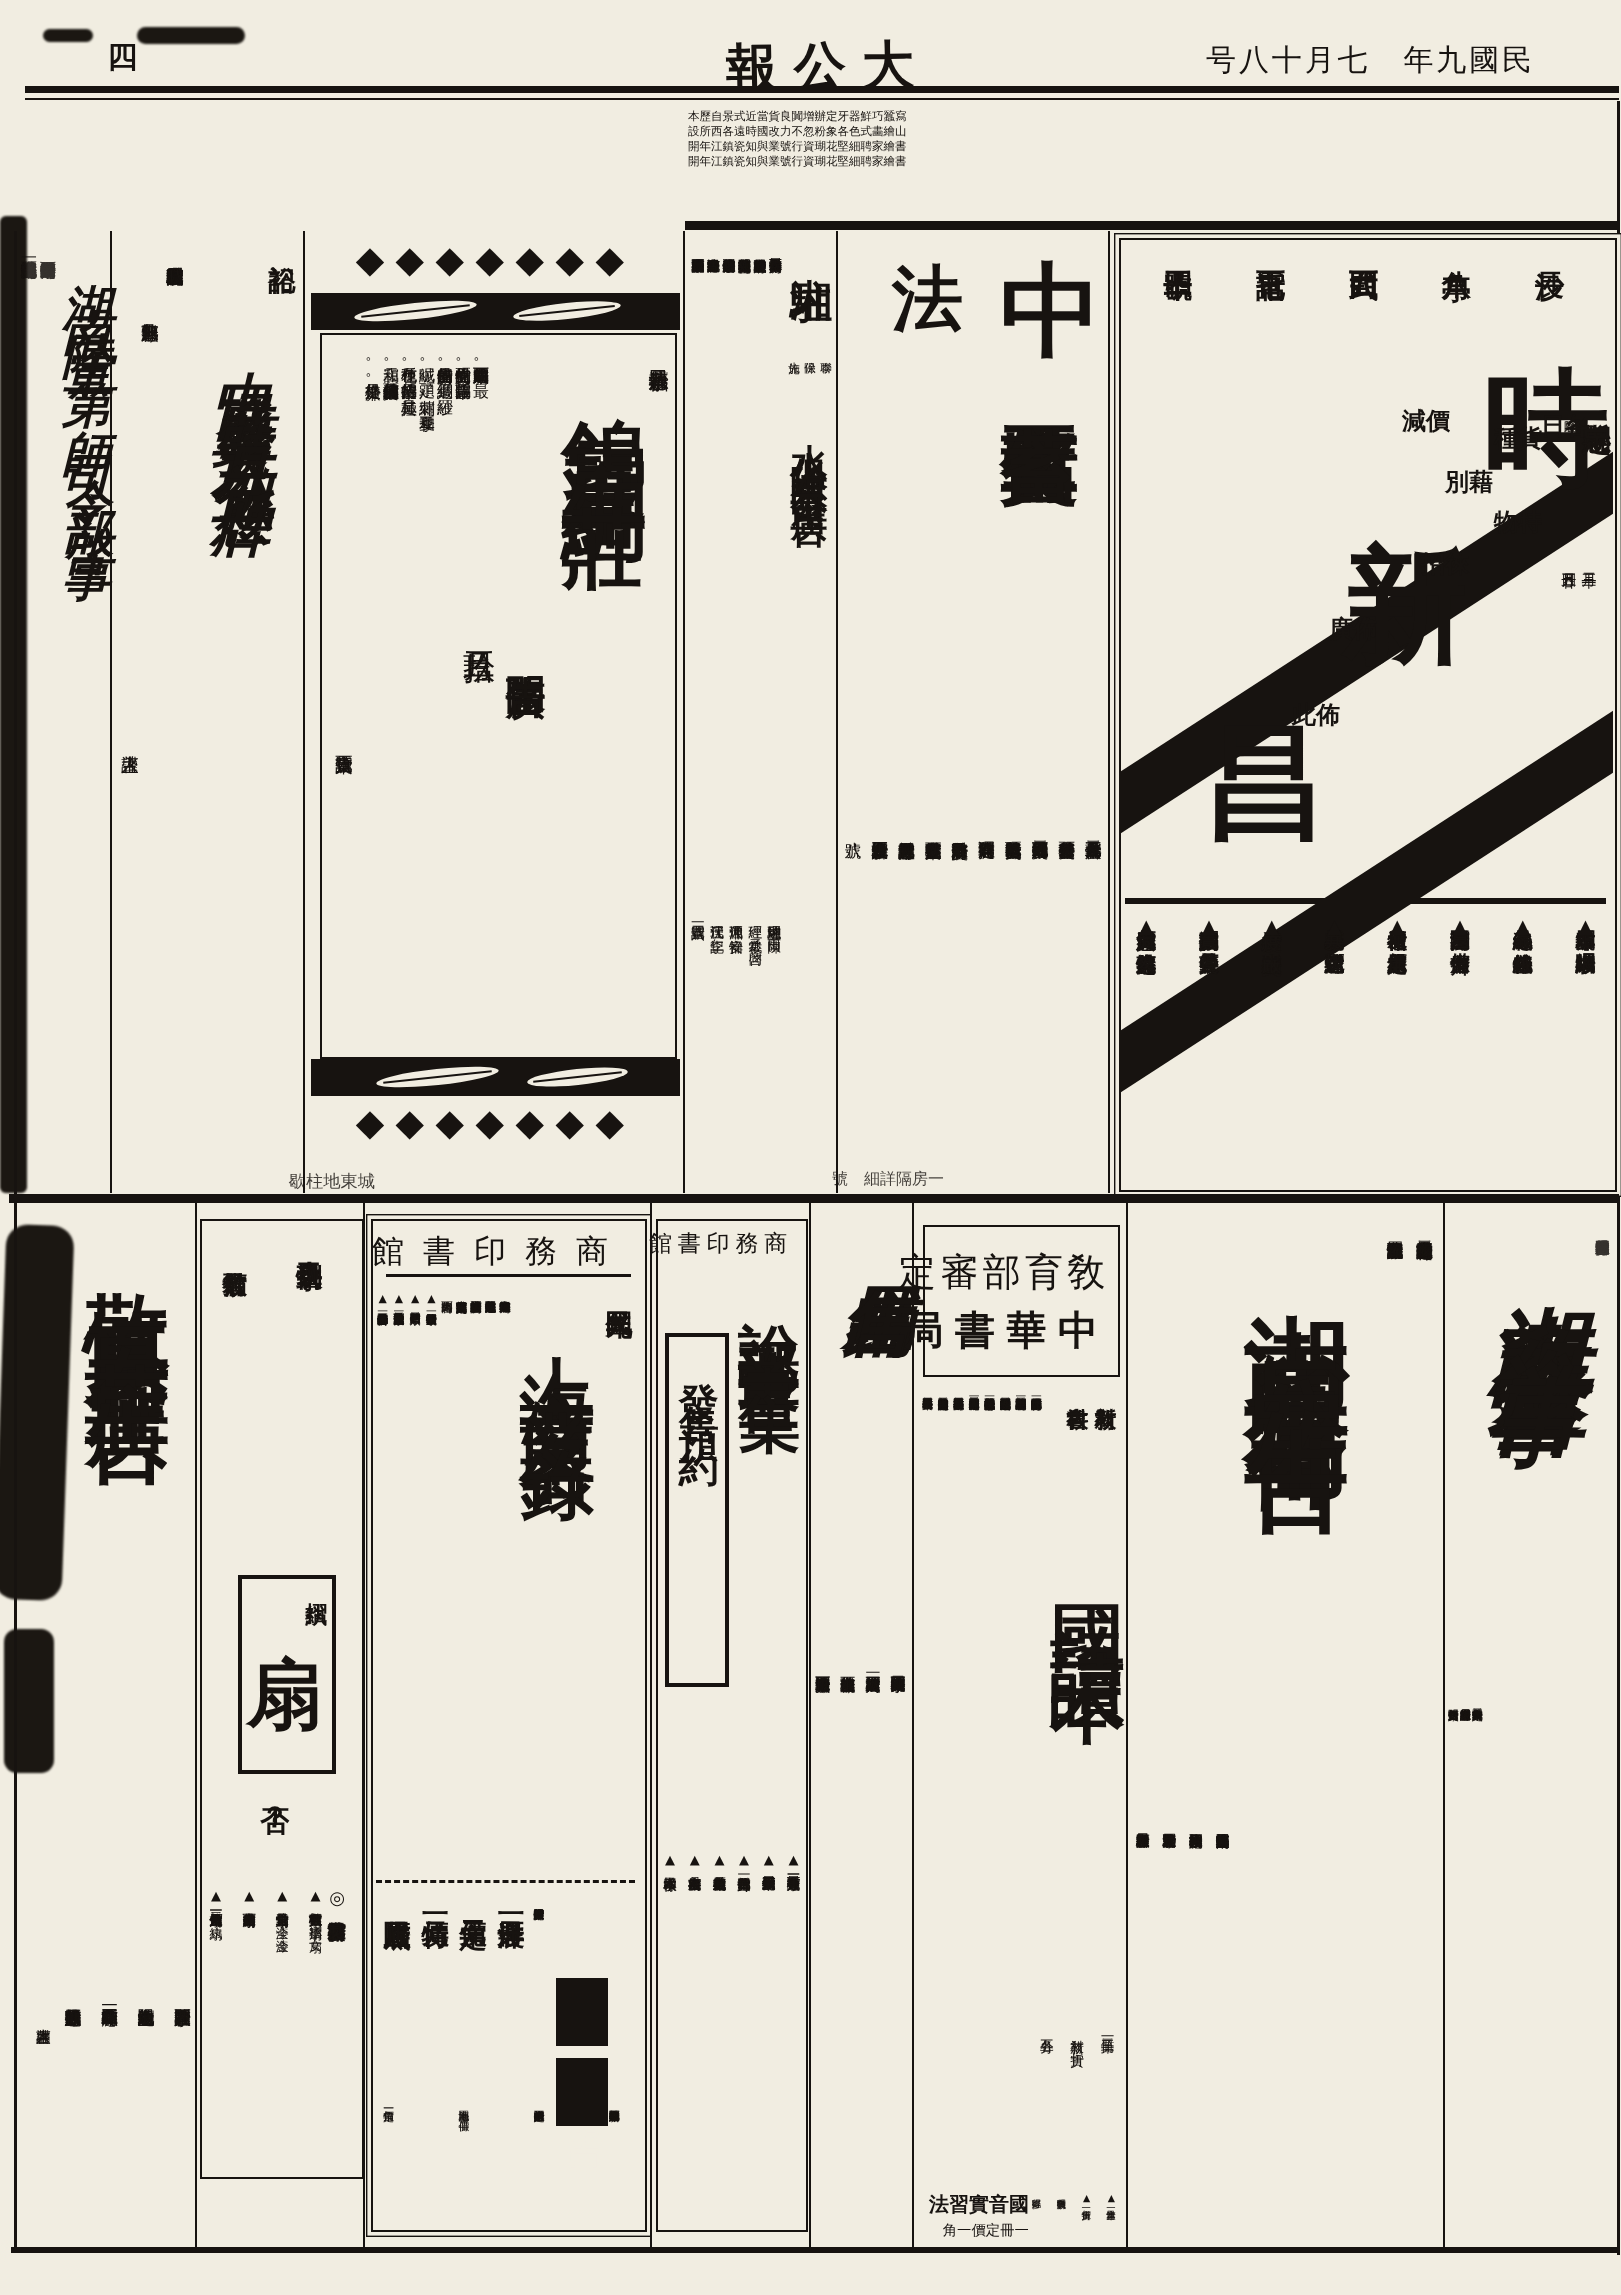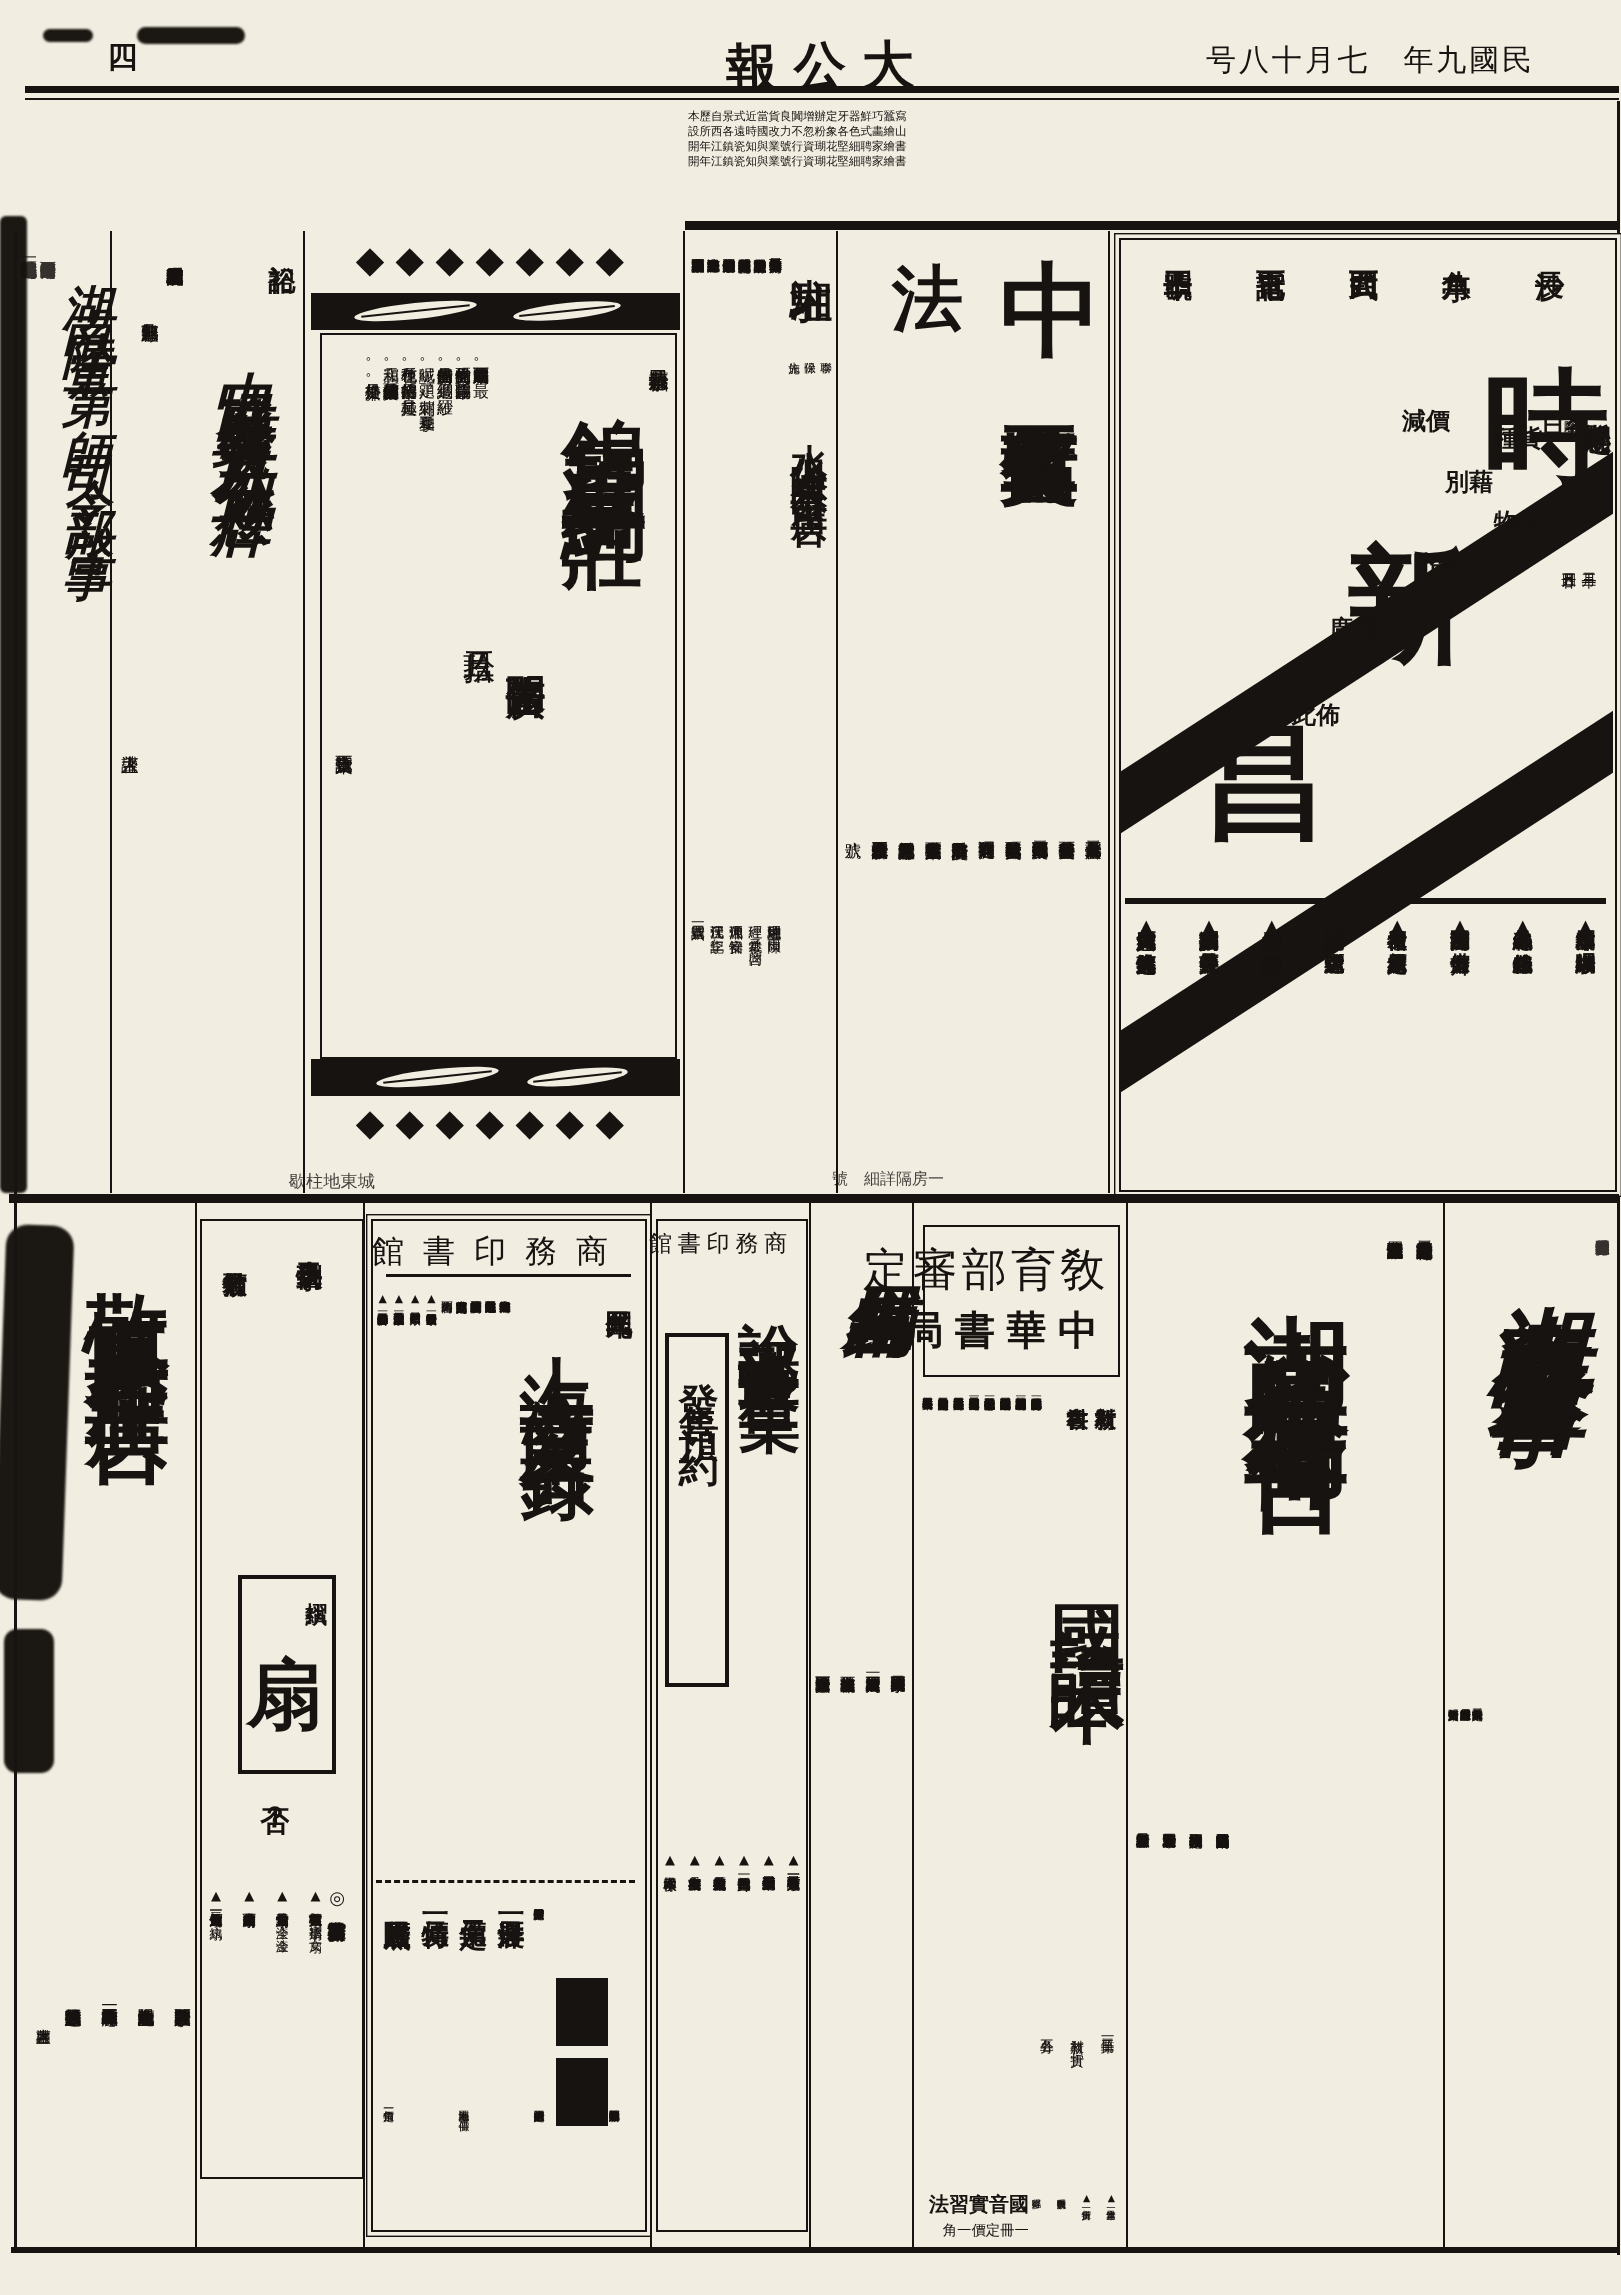--- a/index.html
+++ b/index.html
@@ -270,21 +270,21 @@
   <div class="v" style="left:837px;top:1229px;height:418px;font-size:72px;font-weight:bold;font-style:italic;">鋪屋出售</div>
   <div class="colgroup" style="left:814px;top:1665px;width:92px;height:569px;font-size:15px;">
       <div class="vcol ">大西門外正街出城右手第二家兩開間舖面</div>
       <div class="vcol ">一棟前後六進建過圍封火高墻上下三層樓</div>
       <div class="vcol ">上樓下瓷玻璃窗格內外保全如有主顧</div>
       <div class="vcol ">請至大西門墻灣衖豐裕米廠接洽可也</div>
     </div>
   <div class="rule" style="left:912px;top:1202px;width:2.2px;height:1046px;"></div>
 
   <div class="box" style="left:923px;top:1225px;width:193px;height:148px;border-width:2.2px;">
-    <div class="rtl" style="left:8.6px;top:13px;width:176px;font-size:45px;letter-spacing:4.3px;">敎育部審定</div>
+    <div class="rtl" style="left:8.6px;top:20px;width:176px;font-size:38px;letter-spacing:4.3px;">敎育部審定</div>
     <div class="rtl" style="left:8.6px;top:76px;width:176px;font-size:40px;font-weight:bold;letter-spacing:11.5px;">中華書局</div>
   </div>
   <div class="colgroup" style="left:1065px;top:1390px;width:52px;height:144px;font-size:21.6px;font-weight:bold;">
       <div class="vcol ">新敎材</div>
       <div class="vcol ">敎科書</div>
     </div>
   <div class="v" style="left:1046px;top:1546px;height:476px;font-size:74px;font-weight:bold;letter-spacing:21.6px;">國語讀本</div>
   <div class="colgroup" style="left:1039px;top:2029px;width:76px;height:180px;font-size:13.7px;">
       <div class="vcol ">第一二三冊</div>
       <div class="vcol ">新敎材　折實</div>

